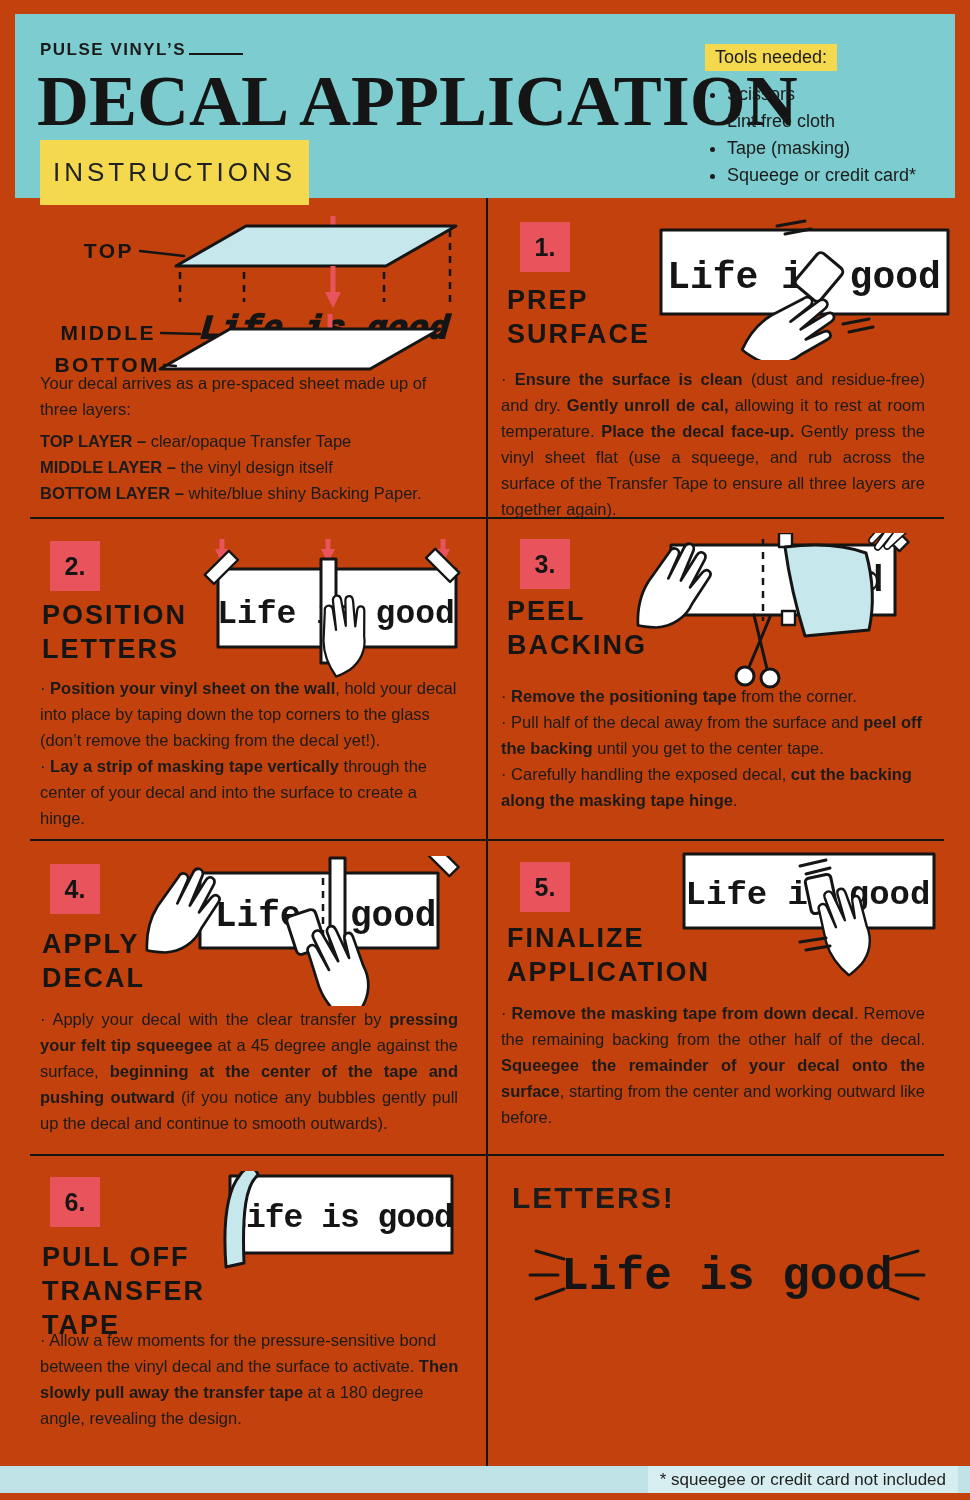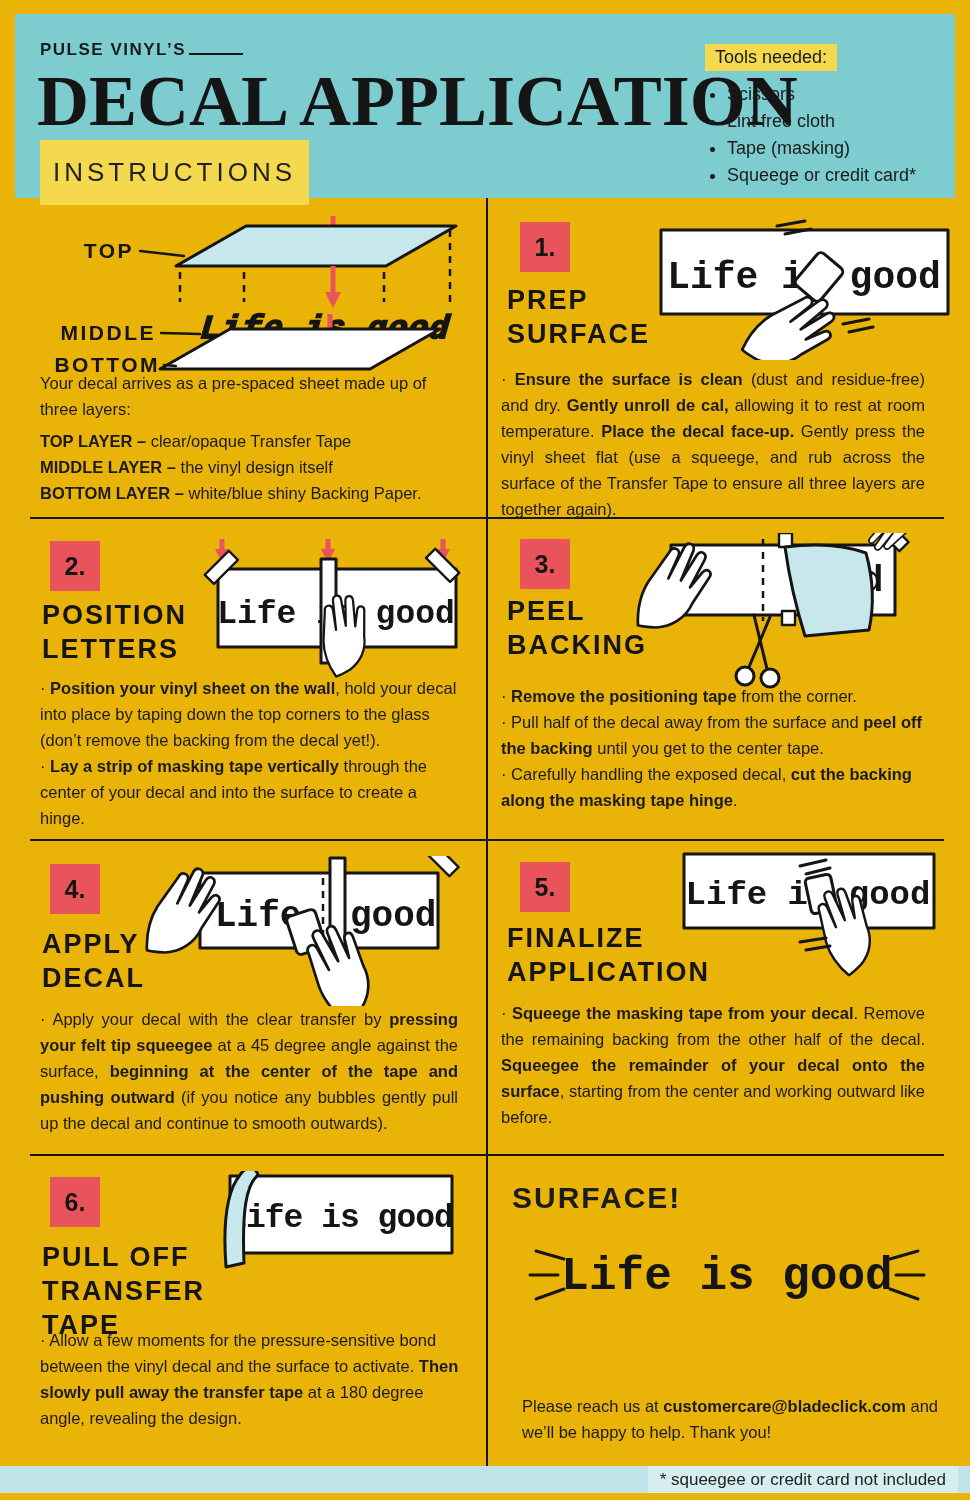--- a/index.html
+++ b/index.html
@@ -1,16 +1,16 @@
 <!DOCTYPE html>
 <html><head>
 <meta charset="utf-8">
 <style>
   html,body{margin:0;padding:0;background:#fff;}
-  .page{position:relative;width:970px;height:1500px;background:#eab308;overflow:hidden;
+  .page{position:relative;width:970px;height:1500px;background:#c2410c;overflow:hidden;
         font-family:"Liberation Sans",sans-serif;color:#1b1b1b;}
   
   .header{position:absolute;left:15px;top:14px;width:940px;height:184px;background:#7dcccf;}
   .brand{position:absolute;left:25px;top:26px;font-size:17px;font-weight:700;letter-spacing:1.5px;}
   .brand-line{display:inline-block;width:54px;border-bottom:2px solid #151515;margin-left:3px;}
   .big-title{position:absolute;left:22px;top:46px;font-family:Liberation Serif, serif;
              font-size:72px;font-weight:700;letter-spacing:0px;color:#151515;white-space:nowrap;}
   .subtitle{position:absolute;left:25px;top:126px;background:#f4d84e;padding:17px 13px;
             font-size:26px;letter-spacing:4px;color:#222;}
   .tools{position:absolute;left:690px;top:30px;width:250px;}
@@ -209,52 +209,51 @@
         <text x="126" y="54" text-anchor="middle" font-size="34">Life is good</text>
         <line class="s nf" x1="118" y1="16" x2="144" y2="10"></line>
         <line class="s nf" x1="124" y1="24" x2="148" y2="18"></line>
         <rect class="s" x="126" y="26" width="26" height="36" rx="4" transform="rotate(-12 139 44)"></rect>
         <g transform="translate(114,56) rotate(-30) scale(0.8)">
           <use href="#hand" class="s"></use>
         </g>
         <line class="s nf" x1="118" y1="92" x2="144" y2="88"></line>
         <line class="s nf" x1="124" y1="100" x2="148" y2="96"></line>
       </svg>
-      <div class="body-text just" style="left:14px;top:160px;width:424px"><span>· </span><b>Squeege the masking tape from your decal</b><span>. Remove the remaining backing from the other half of the decal. </span><b>Squeegee the remainder of your decal onto the surface</b><span>, starting from the center and working outward like before.</span></div>
+      <div class="body-text just" style="left:14px;top:160px;width:424px"><span>· </span><b>Remove the masking tape from down decal</b><span>. Remove the remaining backing from the other half of the decal. </span><b>Squeegee the remainder of your decal onto the surface</b><span>, starting from the center and working outward like before.</span></div>
     </div>
 
     <div class="cell" style="left:0;top:957px;width:487px;height:311px">
       <div class="numbox" style="left:50px;top:22px">6.</div>
       <div class="step-title" style="left:42px;top:86px">PULL OFF
 TRANSFER
 TAPE</div>
       <svg class="illus" style="left:200px;top:16px" width="262" height="112" viewBox="0 0 262 112">
         <rect class="s" x="30" y="5" width="222" height="77"></rect>
         <text x="140" y="56" text-anchor="middle" font-size="33" letter-spacing="-1">Life is good</text>
         <path class="s teal" d="M58,4 C46,14 42,40 44,92 L26,96 C22,42 30,16 40,4 C46,-6 56,-4 58,4 Z"></path>
       </svg>
       <div class="body-text" style="left:40px;top:172px;width:420px"><span>· Allow a few moments for the pressure-sensitive bond between the vinyl decal and the surface to activate. </span><b>Then slowly pull away the transfer tape</b><span> at a 180 degree angle, revealing the design.</span></div>
     </div>
 
     <div class="cell" style="left:487px;top:957px;width:483px;height:311px">
-      <div class="perfect-title" style="left:25px;top:26px">SURFACE!</div>
+      <div class="perfect-title" style="left:25px;top:26px">LETTERS!</div>
       <svg class="illus" style="left:15px;top:82px" width="450" height="72" viewBox="0 0 450 72">
         <g class="s nf" stroke-width="4">
           <line x1="34" y1="14" x2="62" y2="22"></line>
           <line x1="28" y1="38" x2="56" y2="38"></line>
           <line x1="34" y1="62" x2="62" y2="52"></line>
         </g>
         <text x="225" y="52" text-anchor="middle" font-size="46">Life is good</text>
         <g class="s nf" stroke-width="4">
           <line x1="416" y1="14" x2="388" y2="22"></line>
           <line x1="422" y1="38" x2="394" y2="38"></line>
           <line x1="416" y1="62" x2="388" y2="52"></line>
         </g>
       </svg>
-      <div class="body-text" style="left:35px;top:238px;width:420px"><span>Please reach us at </span><b>customercare@bladeclick.com</b><span> and we’ll be happy to help. Thank you!</span></div>
     </div>
   </div>
 
   <div class="footer">
     <div class="footer-note">* squeegee or credit card not included</div>
   </div>
 
 </div>
 
 </body></html>

